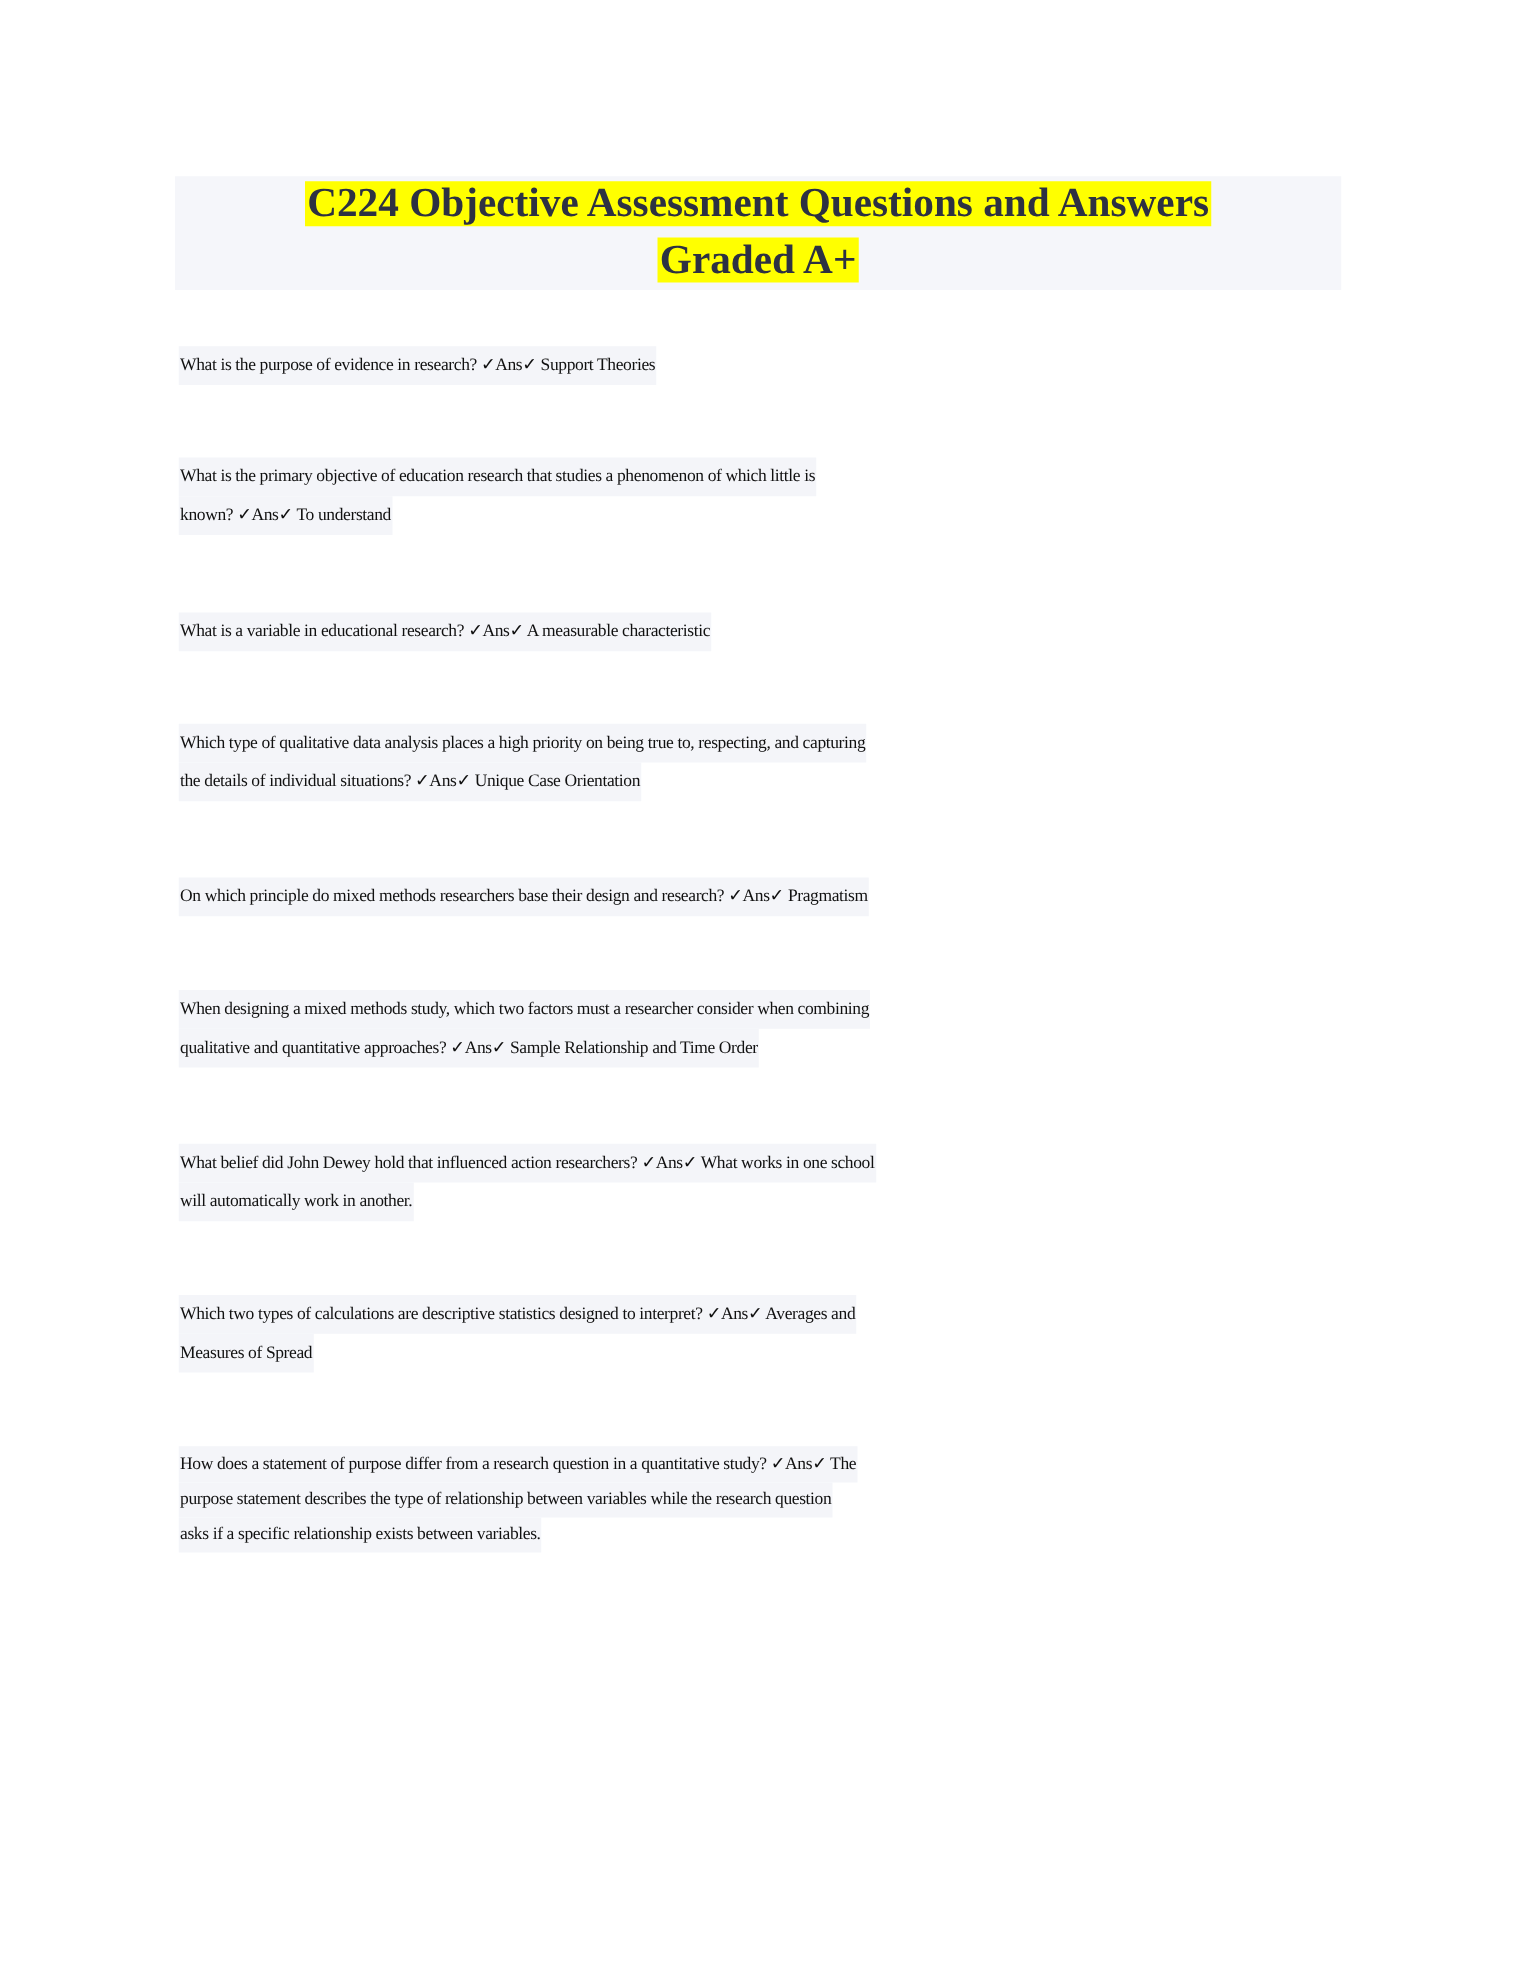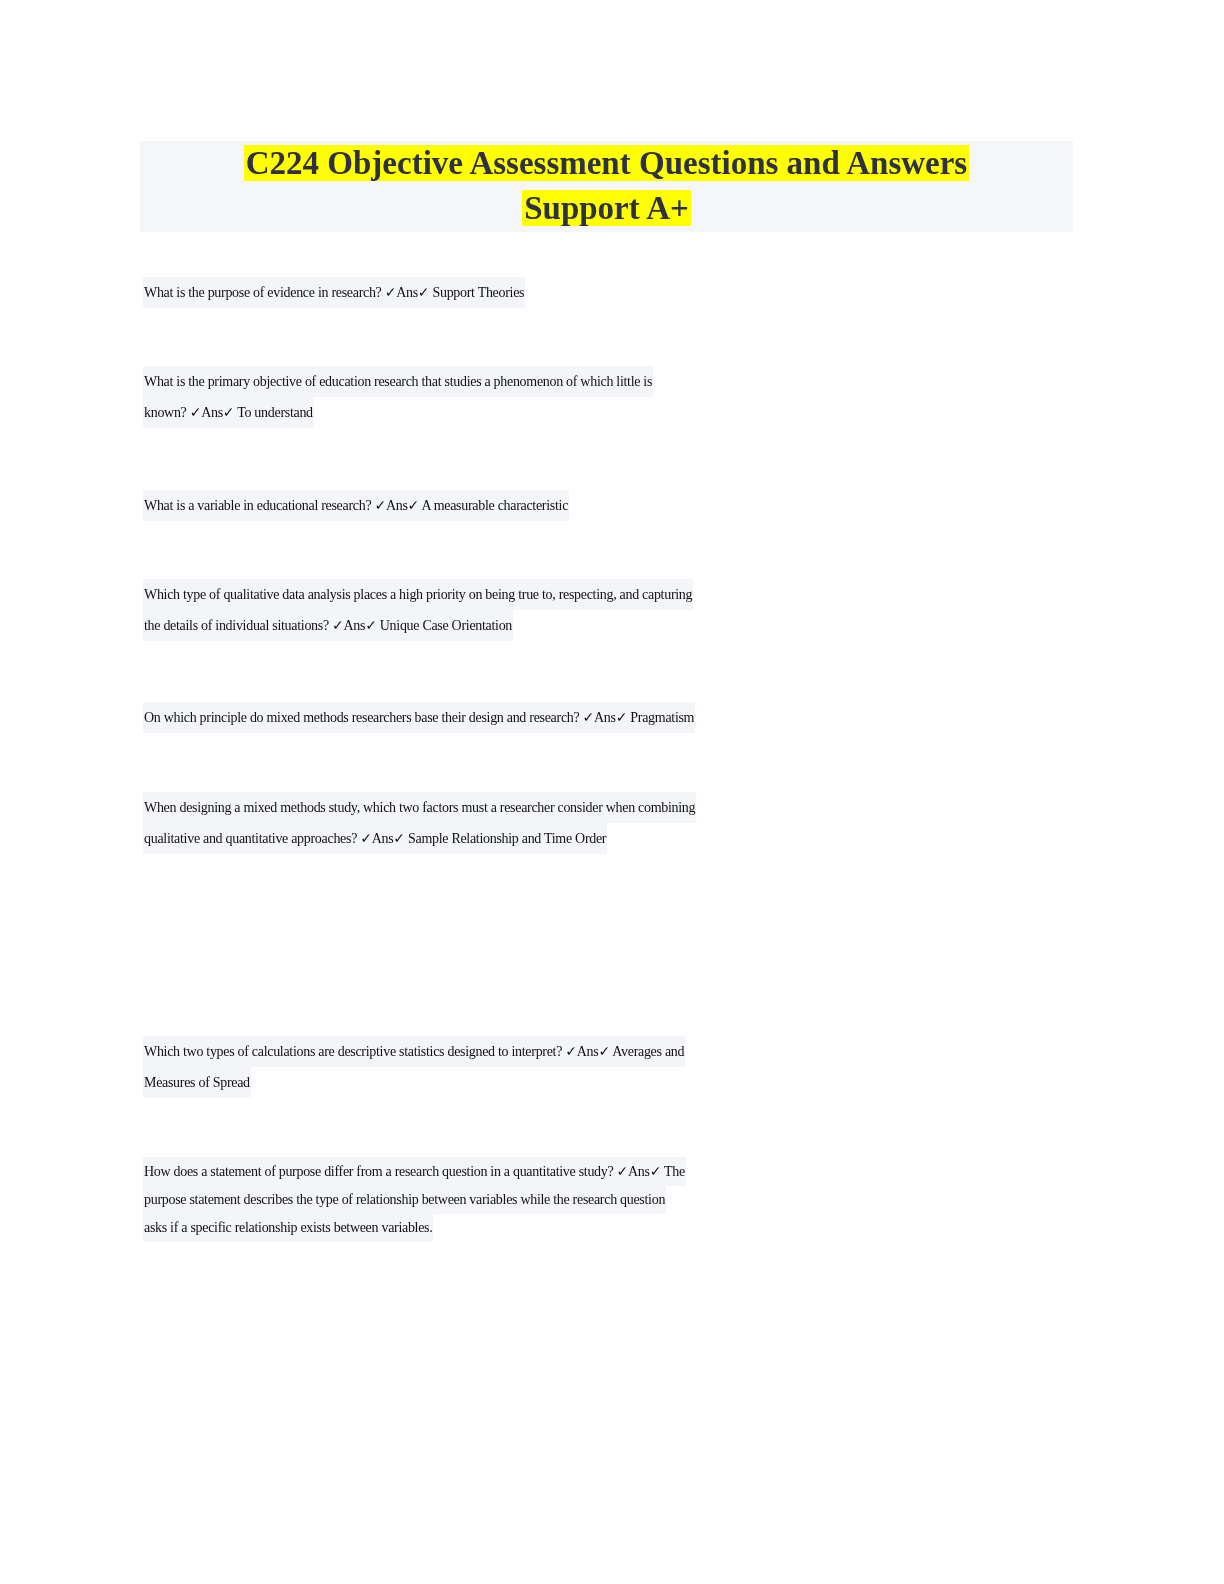--- a/index.html
+++ b/index.html
@@ -19,21 +19,21 @@
   }
   .qa .line { display: inline-block; background: #f4f5f9; white-space: nowrap; padding: 0 1px; }
   .qa .row { height: 31px; line-height: 31px; }
 </style>
 </head>
 <body>
 
 <div class="page">
   <div class="title-block">
     <span class="hl">C224 Objective Assessment Questions and Answers</span><br>
-    <span class="hl">Support A+</span>
+    <span class="hl">Graded A+</span>
   </div>
 
   <div class="qa" style="top:277px">
     <div class="row"><span class="line">What is the purpose of evidence in research?  ✓Ans✓ Support Theories</span></div>
   </div>
   <div class="qa" style="top:366px">
     <div class="row"><span class="line">What is the primary objective of education research that studies a phenomenon of which little is</span></div>
     <div class="row"><span class="line">known?  ✓Ans✓ To understand</span></div>
   </div>
   <div class="qa" style="top:490px">
@@ -43,20 +43,24 @@
     <div class="row"><span class="line">Which type of qualitative data analysis places a high priority on being true to, respecting, and capturing</span></div>
     <div class="row"><span class="line">the details of individual situations?  ✓Ans✓ Unique Case Orientation</span></div>
   </div>
   <div class="qa" style="top:702px">
     <div class="row"><span class="line">On which principle do mixed methods researchers base their design and research?  ✓Ans✓ Pragmatism</span></div>
   </div>
   <div class="qa" style="top:792px">
     <div class="row"><span class="line">When designing a mixed methods study, which two factors must a researcher consider when combining</span></div>
     <div class="row"><span class="line">qualitative and quantitative approaches?  ✓Ans✓ Sample Relationship and Time Order</span></div>
   </div>
+  <div class="qa" style="top:915px">
+    <div class="row"><span class="line">What belief did John Dewey hold that influenced action researchers?  ✓Ans✓ What works in one school</span></div>
+    <div class="row"><span class="line">will automatically work in another.</span></div>
+  </div>
   <div class="qa" style="top:1036px">
     <div class="row"><span class="line">Which two types of calculations are descriptive statistics designed to interpret?  ✓Ans✓ Averages and</span></div>
     <div class="row"><span class="line">Measures of Spread</span></div>
   </div>
   <div class="qa" style="top:1157px">
     <div class="row" style="height:29px;line-height:29px"><span class="line">How does a statement of purpose differ from a research question in a quantitative study?  ✓Ans✓ The</span></div>
     <div class="row" style="height:28px;line-height:28px"><span class="line">purpose statement describes the type of relationship between variables while the research question</span></div>
     <div class="row" style="height:28px;line-height:28px"><span class="line">asks if a specific relationship exists between variables.</span></div>
   </div>
 </div>

